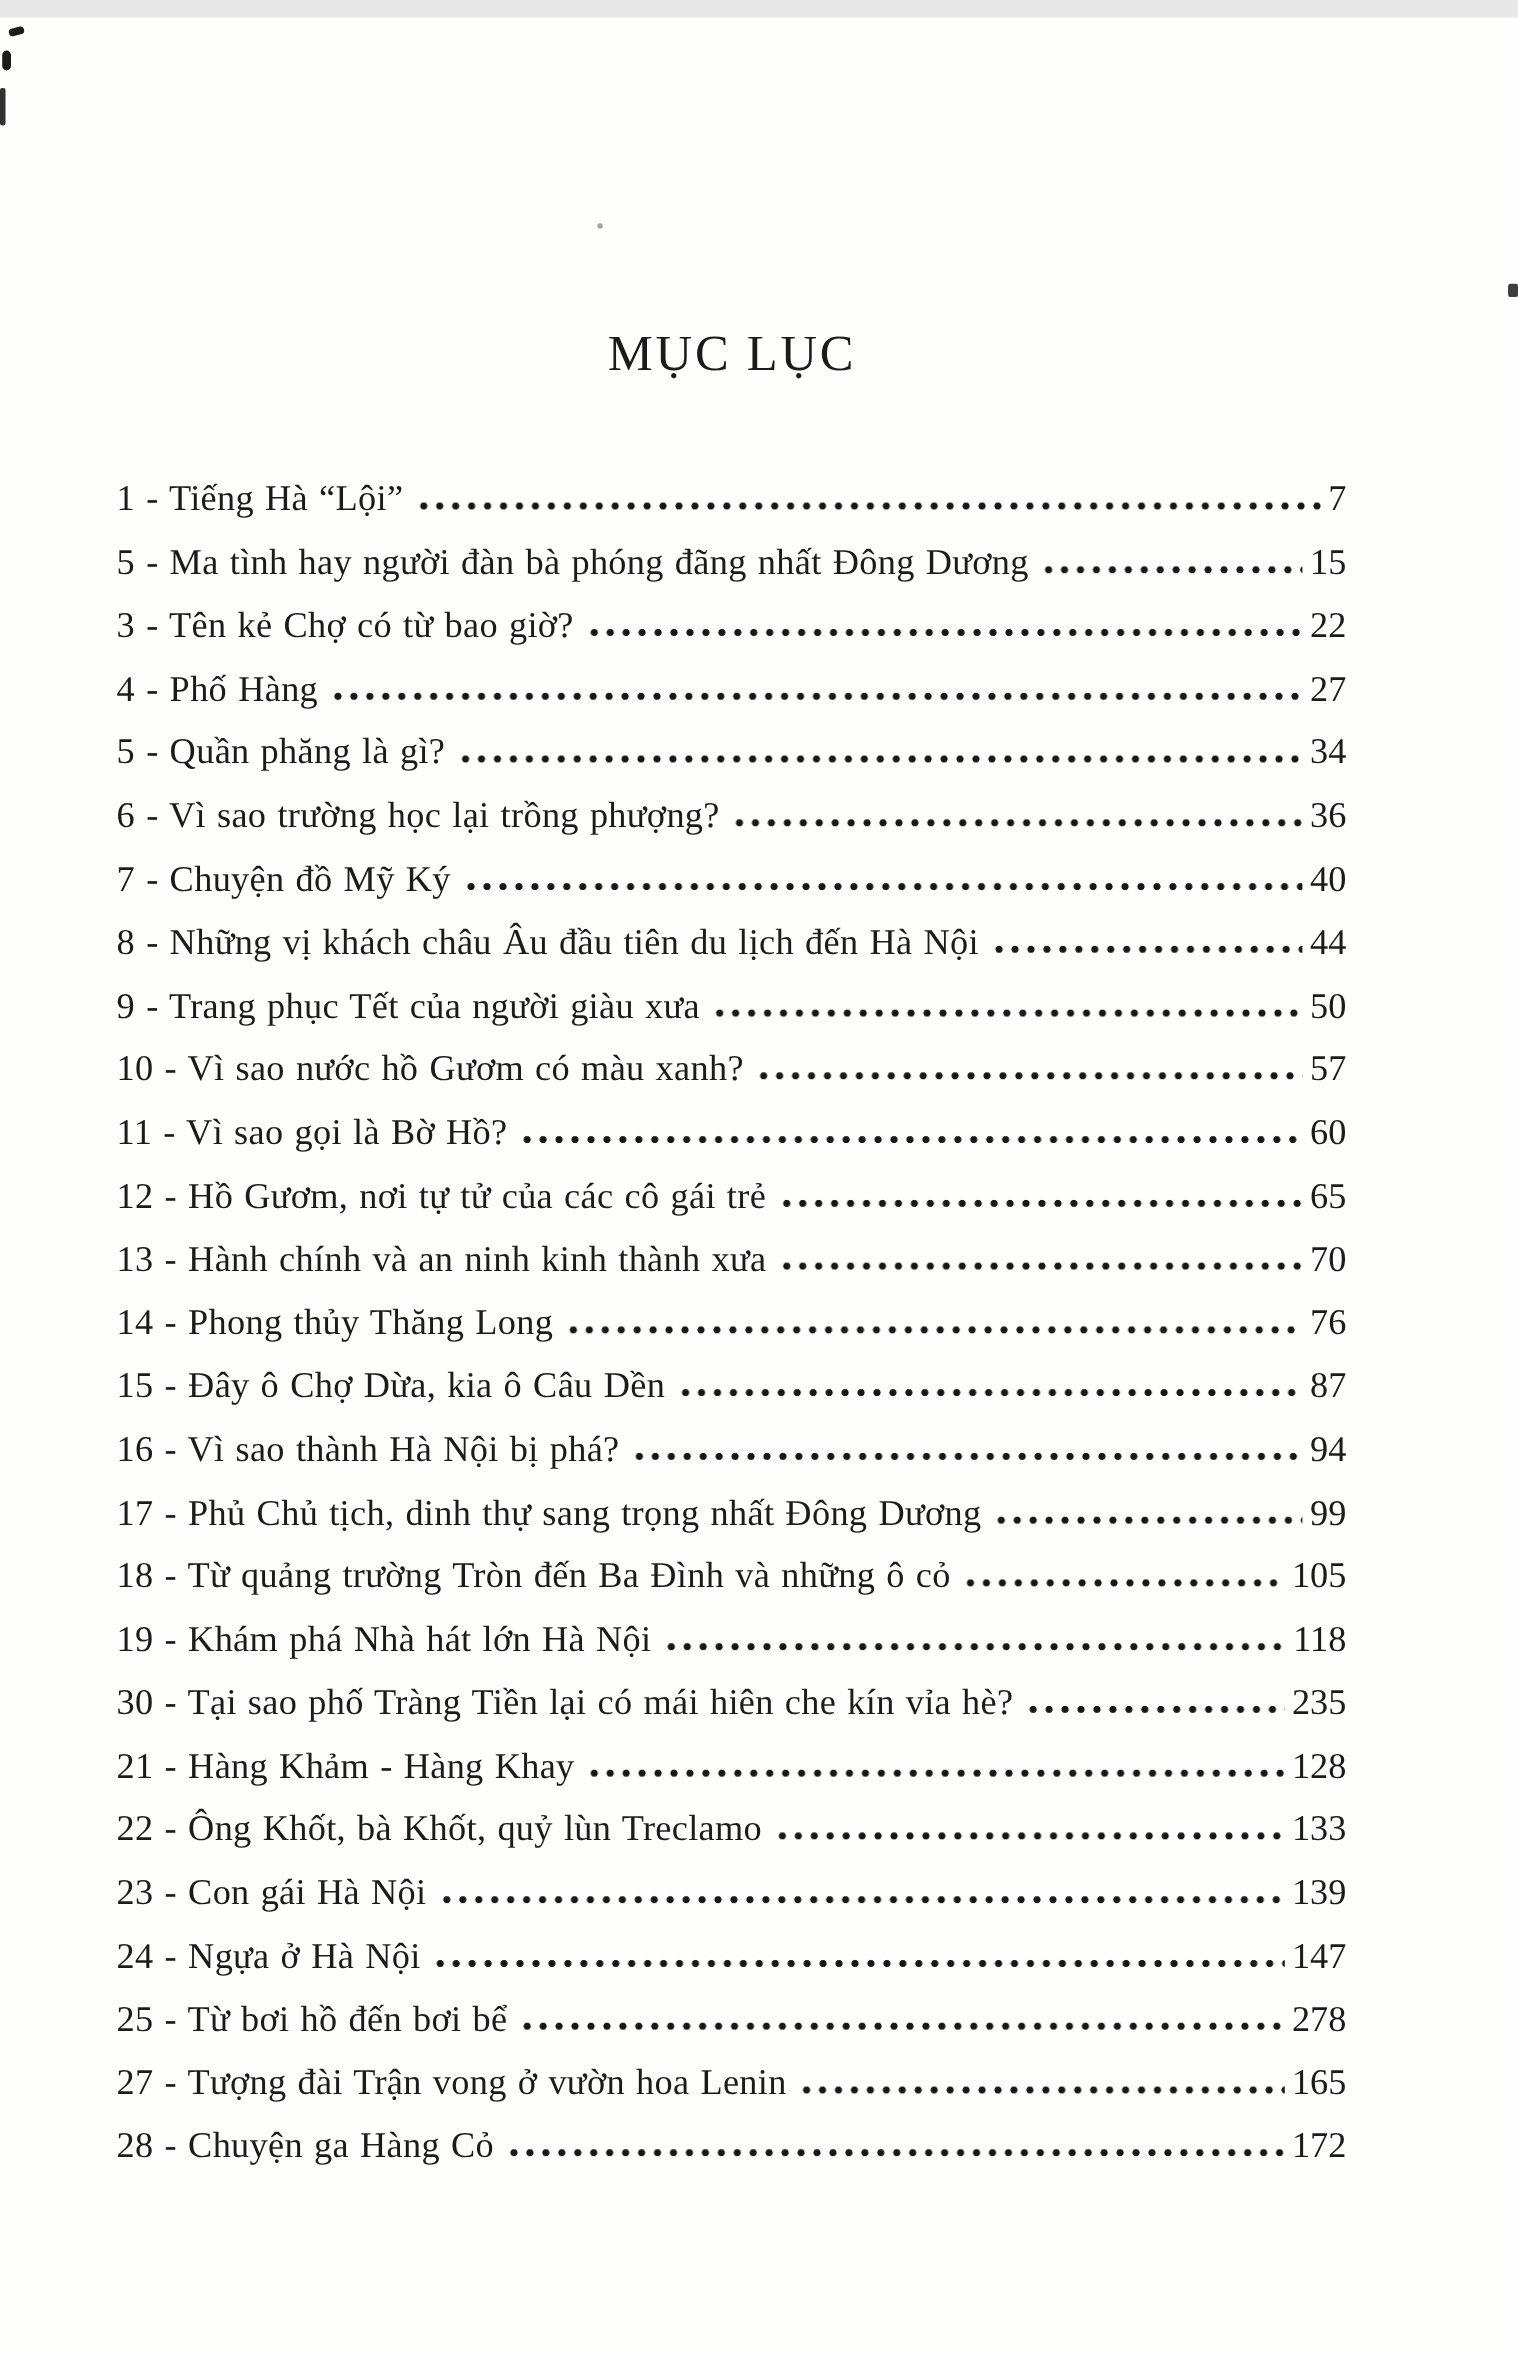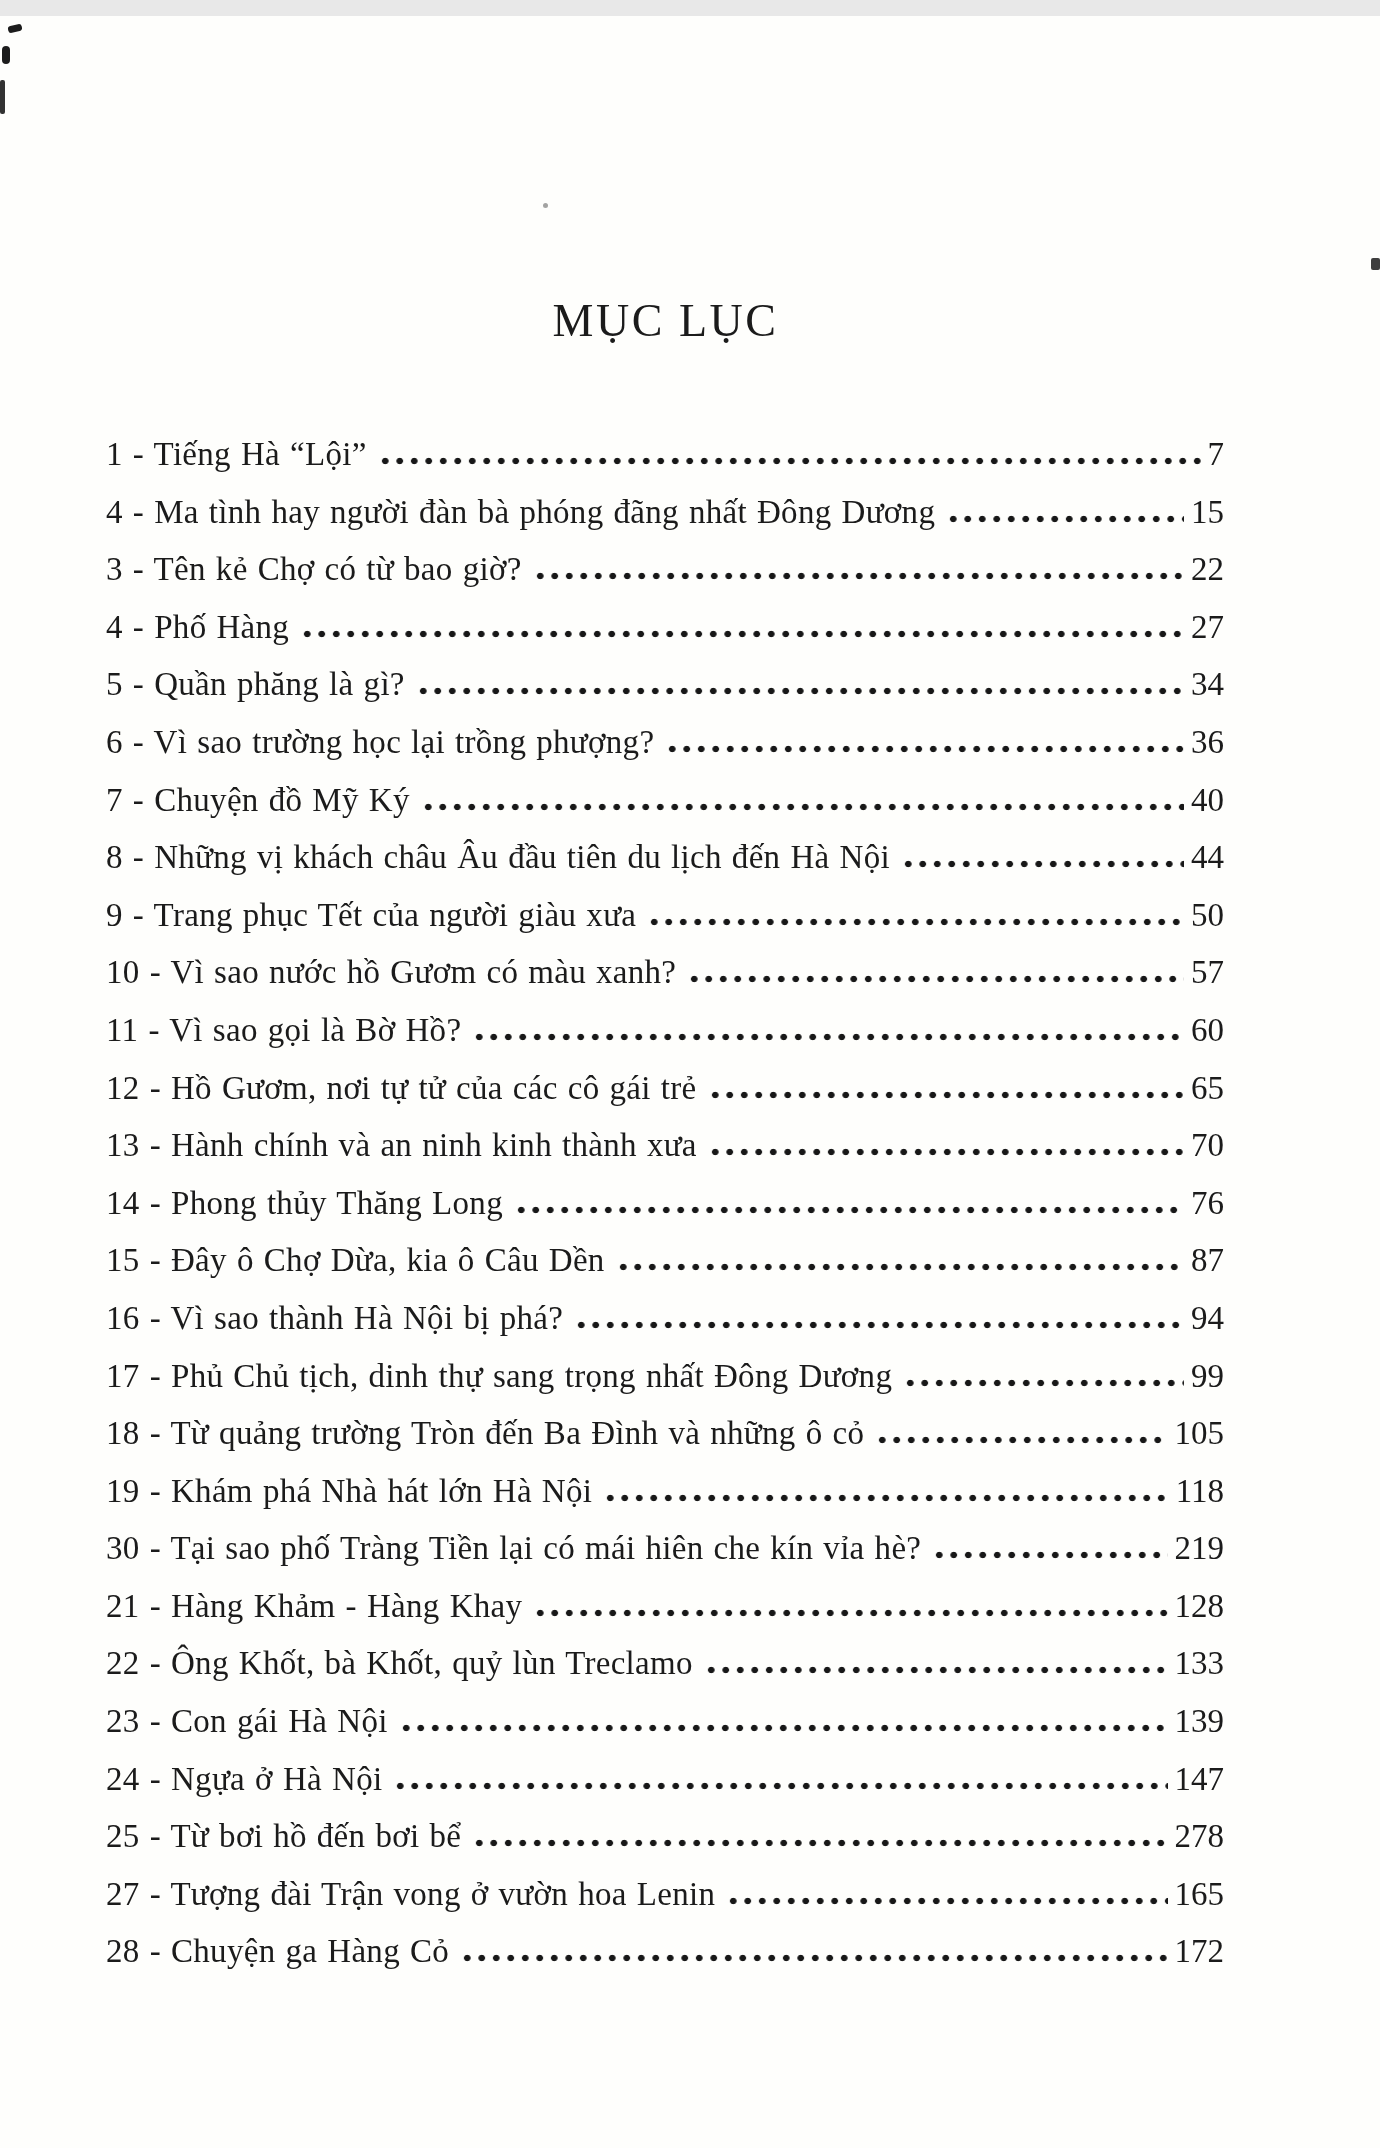--- a/index.html
+++ b/index.html
@@ -79,21 +79,21 @@
   <h1 class="title">MỤC LỤC</h1>
 
   <div class="toc" id="toc-list">
   <div class="toc-row">
     <span class="entry-label">1 - Tiếng Hà “Lội”</span>
     <span class="leader"></span>
     <span class="page-num">7</span>
   </div>
 
   <div class="toc-row">
-    <span class="entry-label">4 - Ma tình hay người đàn bà phóng đãng nhất Đông Dương</span>
+    <span class="entry-label">5 - Ma tình hay người đàn bà phóng đãng nhất Đông Dương</span>
     <span class="leader"></span>
     <span class="page-num">15</span>
   </div>
 
   <div class="toc-row">
     <span class="entry-label">3 - Tên kẻ Chợ có từ bao giờ?</span>
     <span class="leader"></span>
     <span class="page-num">22</span>
   </div>
 
@@ -189,21 +189,21 @@
 
   <div class="toc-row">
     <span class="entry-label">19 - Khám phá Nhà hát lớn Hà Nội</span>
     <span class="leader"></span>
     <span class="page-num">118</span>
   </div>
 
   <div class="toc-row">
     <span class="entry-label">30 - Tại sao phố Tràng Tiền lại có mái hiên che kín vỉa hè?</span>
     <span class="leader"></span>
-    <span class="page-num">219</span>
+    <span class="page-num">235</span>
   </div>
 
   <div class="toc-row">
     <span class="entry-label">21 - Hàng Khảm - Hàng Khay</span>
     <span class="leader"></span>
     <span class="page-num">128</span>
   </div>
 
   <div class="toc-row">
     <span class="entry-label">22 - Ông Khốt, bà Khốt, quỷ lùn Treclamo</span>

